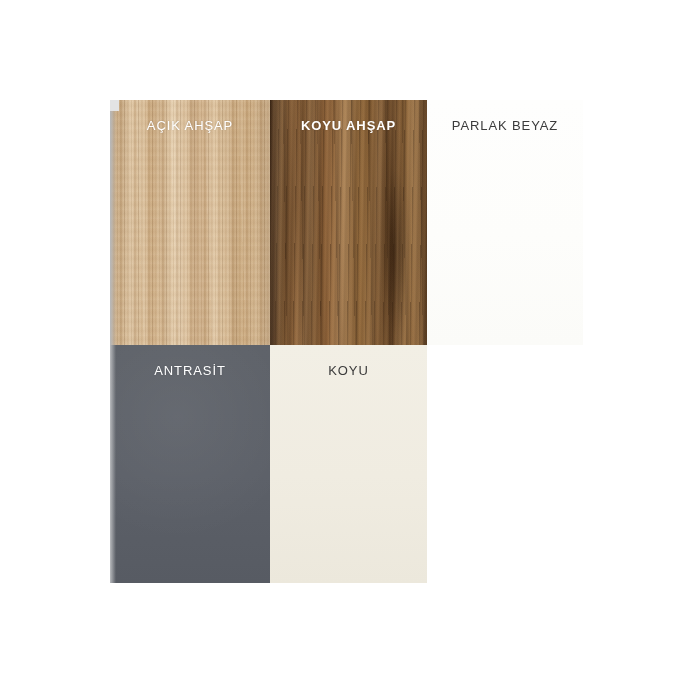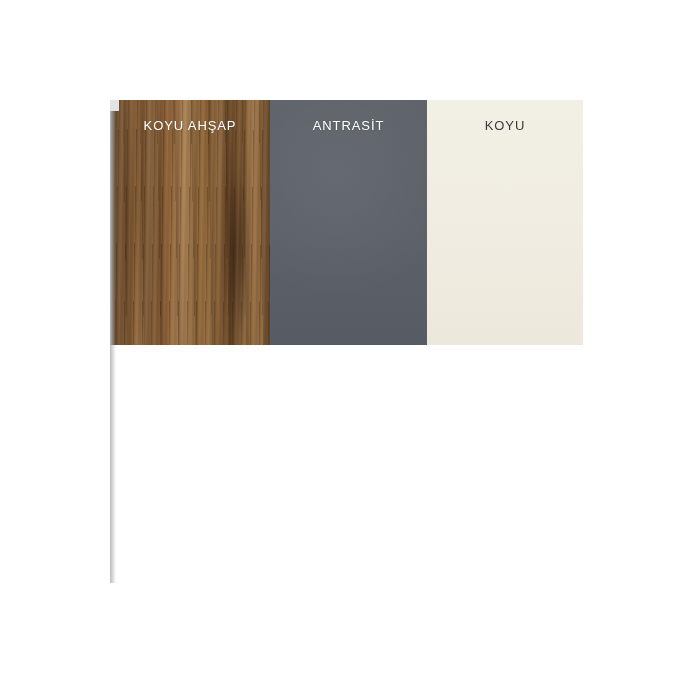--- a/index.html
+++ b/index.html
@@ -105,20 +105,21 @@
       radial-gradient(ellipse 26px 180px at 78% 58%,
         rgba(40,22,8,0.42) 0%, rgba(40,22,8,0.14) 45%, rgba(40,22,8,0) 72%),
       radial-gradient(ellipse 16px 120px at 80% 62%,
         rgba(30,16,6,0.40) 0%, rgba(30,16,6,0) 70%),
       radial-gradient(ellipse 40px 260px at 15% 45%,
         rgba(50,30,14,0.26) 0%, rgba(50,30,14,0) 75%),
       linear-gradient(90deg,
         #4e3520 0%, #7a5632 7%, #94693f 16%, #7b5631 26%,
         #8d6138 36%, #a0784c 47%, #8e6639 58%, #7d5730 68%,
         #6b4a2a 78%, #8d6539 87%, #a37a4c 95%, #6e4d2c 100%);
+    font-weight: bold;
   }
   .wood-dark::after {
     content: "";
     position: absolute;
     inset: 0;
     background:
       repeating-linear-gradient(92deg,
         rgba(255,232,200,0.00) 0px,
         rgba(255,232,200,0.07) 11px,
         rgba(60,36,16,0.09) 22px,
@@ -172,25 +173,31 @@
     pointer-events: none;
   }
 </style>
 </head>
 <body>
 
 <div id="stage">
 
   <div id="board">
 
+    <div class="cell wood-light">
+      <div class="cell-label label-light">AÇIK AHŞAP</div>
+    </div>
 
     <div class="cell wood-dark">
       <div class="cell-label label-light">KOYU AHŞAP</div>
     </div>
 
+    <div class="cell flat-white">
+      <div class="cell-label label-dark">PARLAK BEYAZ</div>
+    </div>
 
 
     <div class="cell flat-anthracite">
       <div class="cell-label label-light">ANTRASİT</div>
     </div>
 
     <div class="cell flat-cream">
       <div class="cell-label label-dark">KOYU</div>
     </div>
 

